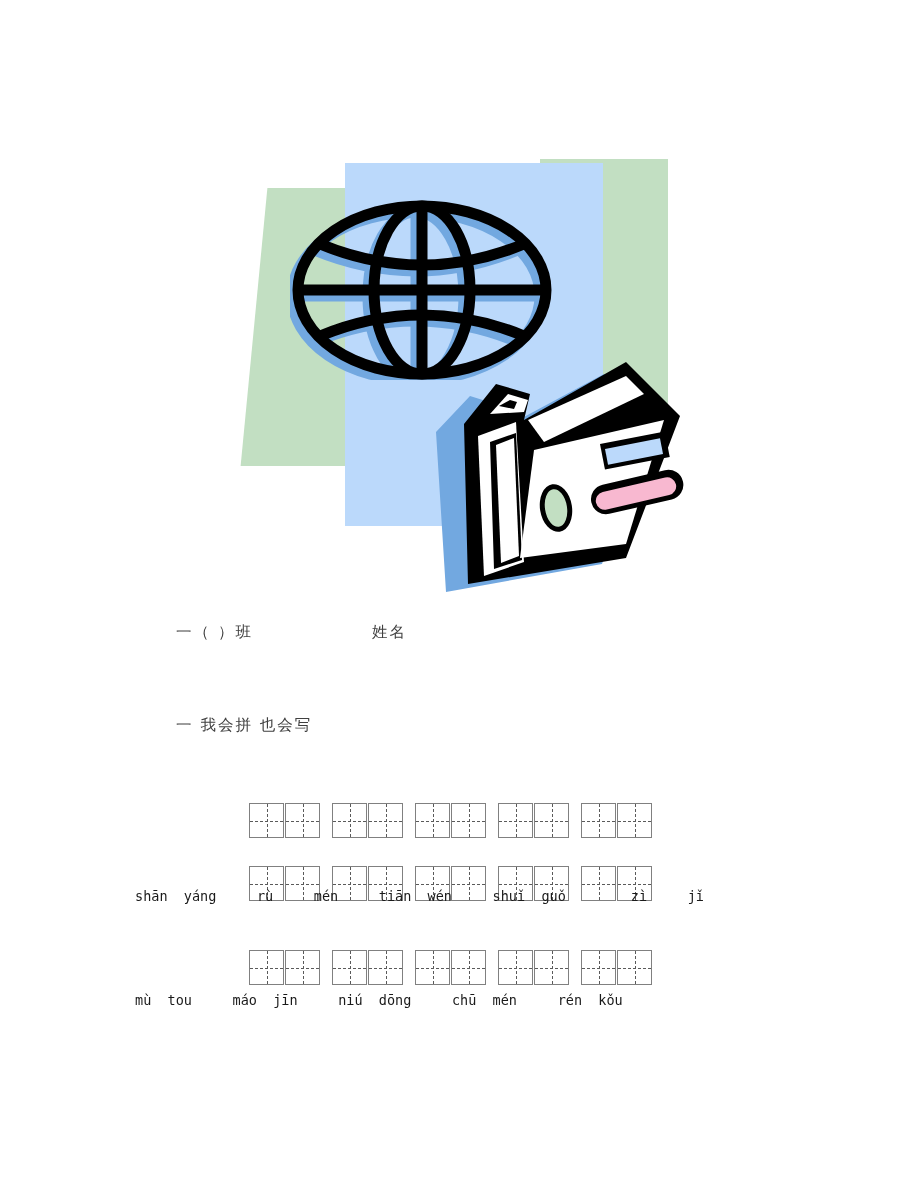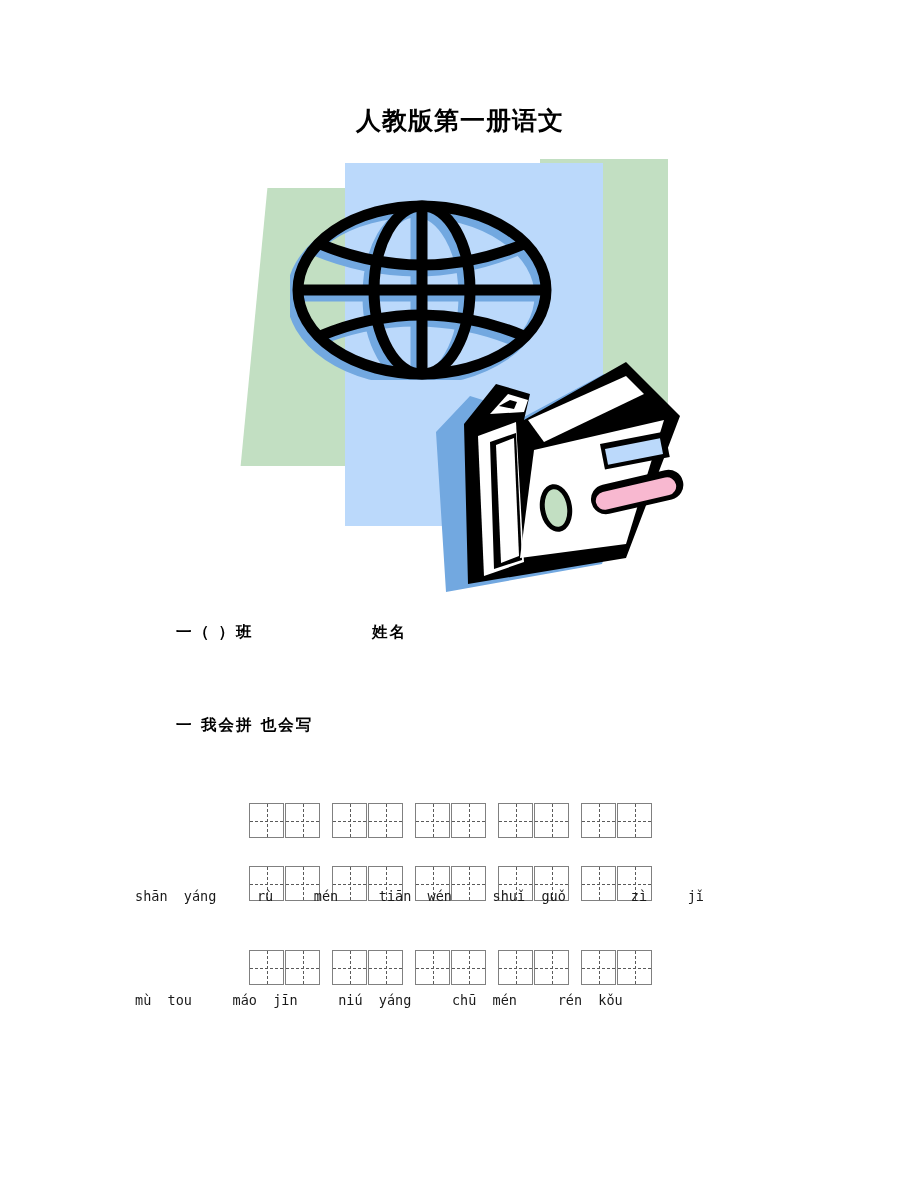--- a/index.html
+++ b/index.html
@@ -87,22 +87,21 @@
     top: 195px;
     width: 290px;
     height: 250px;
   }
   .case-wrap svg { display: block; }
 
   
   .cn {
     font-family: "DejaVu Serif", "Liberation Serif", serif;
     font-size: 15.5px;
-    color: #000000;
-    font-weight: bold;
+    color: #404040;
   }
   .line-class {
     position: absolute;
     left: 176px;
     top: 622px;
     letter-spacing: 2px;
   }
   .line-name {
     position: absolute;
     left: 372px;
@@ -159,21 +158,20 @@
     border-left: 1px dashed #5a5a5a;
   }
   .grp .cell + .cell { margin-left: 1px; }
   .grp + .grp { margin-left: 12px; }
 </style>
 </head>
 <body>
 
 <div class="page">
 
-  <div class="doc-title">人教版第一册语文</div>
 
   <div class="clipart">
 
     <div class="clip-green"></div>
     <div class="clip-green-right"></div>
     <div class="clip-blue-rect"></div>
 
     <div class="globe-wrap">
       <svg width="265" height="180" viewBox="0 0 265 180">
 
@@ -300,15 +298,15 @@
     <div class="grp">
         <div class="cell"></div>
         <div class="cell"></div>
       </div>
     <div class="grp">
         <div class="cell"></div>
         <div class="cell"></div>
       </div>
   </div>
 
-  <div class="py" style="left:135px; top:992px;">mù  tou     máo  jīn     niú  yáng     chū  mén     rén  kǒu</div>
+  <div class="py" style="left:135px; top:992px;">mù  tou     máo  jīn     niú  dōng     chū  mén     rén  kǒu</div>
 
 </div>
 
 </body></html>

